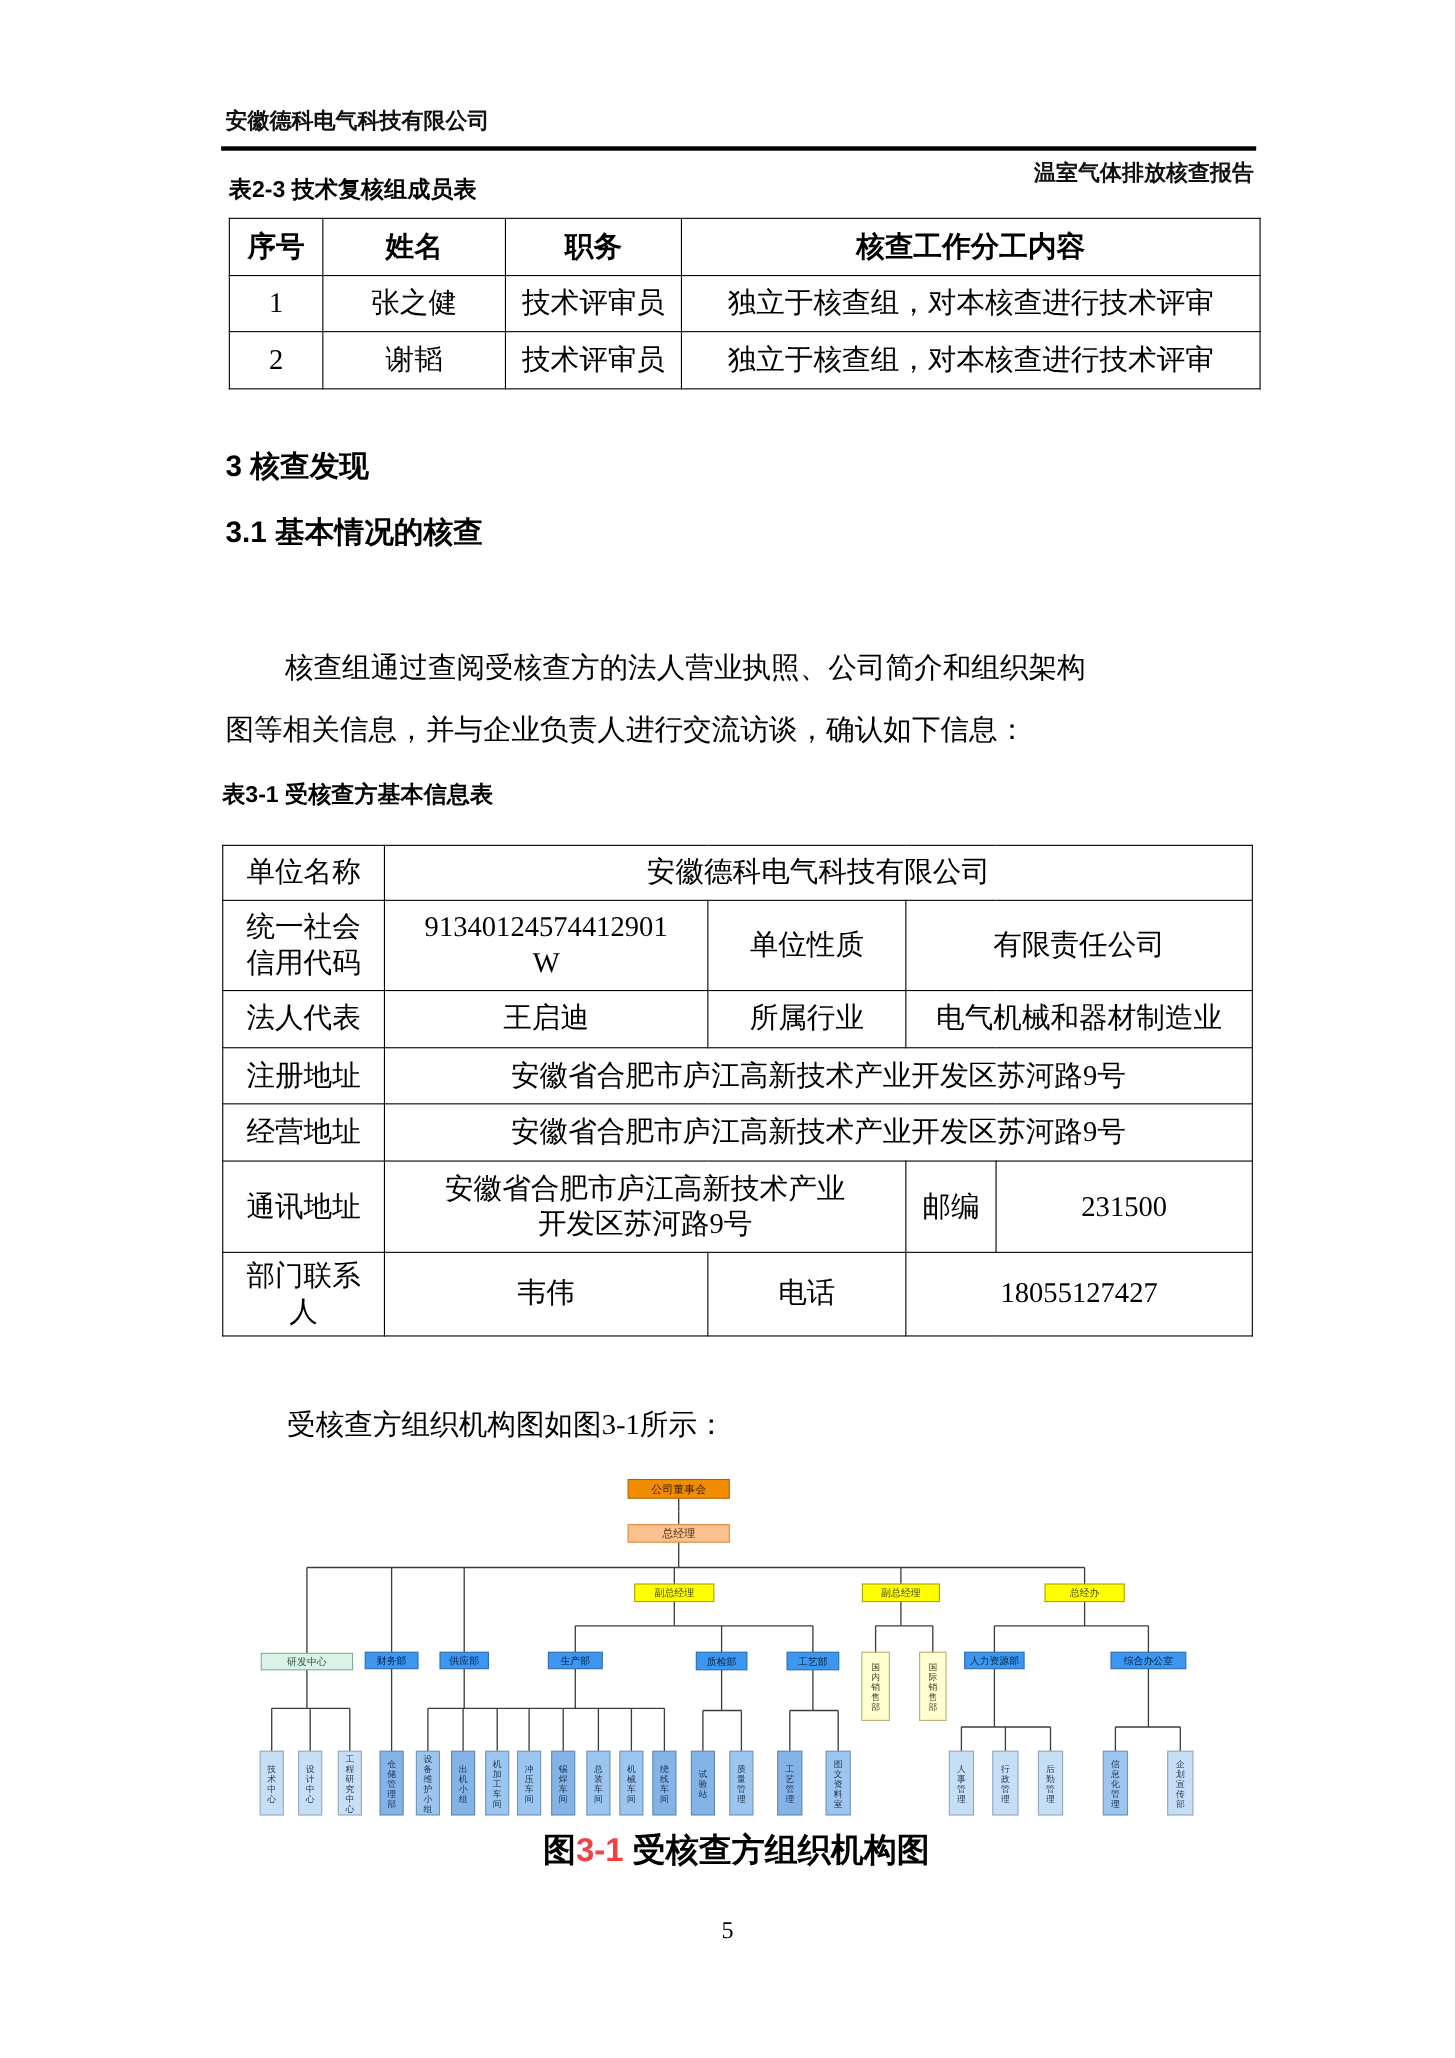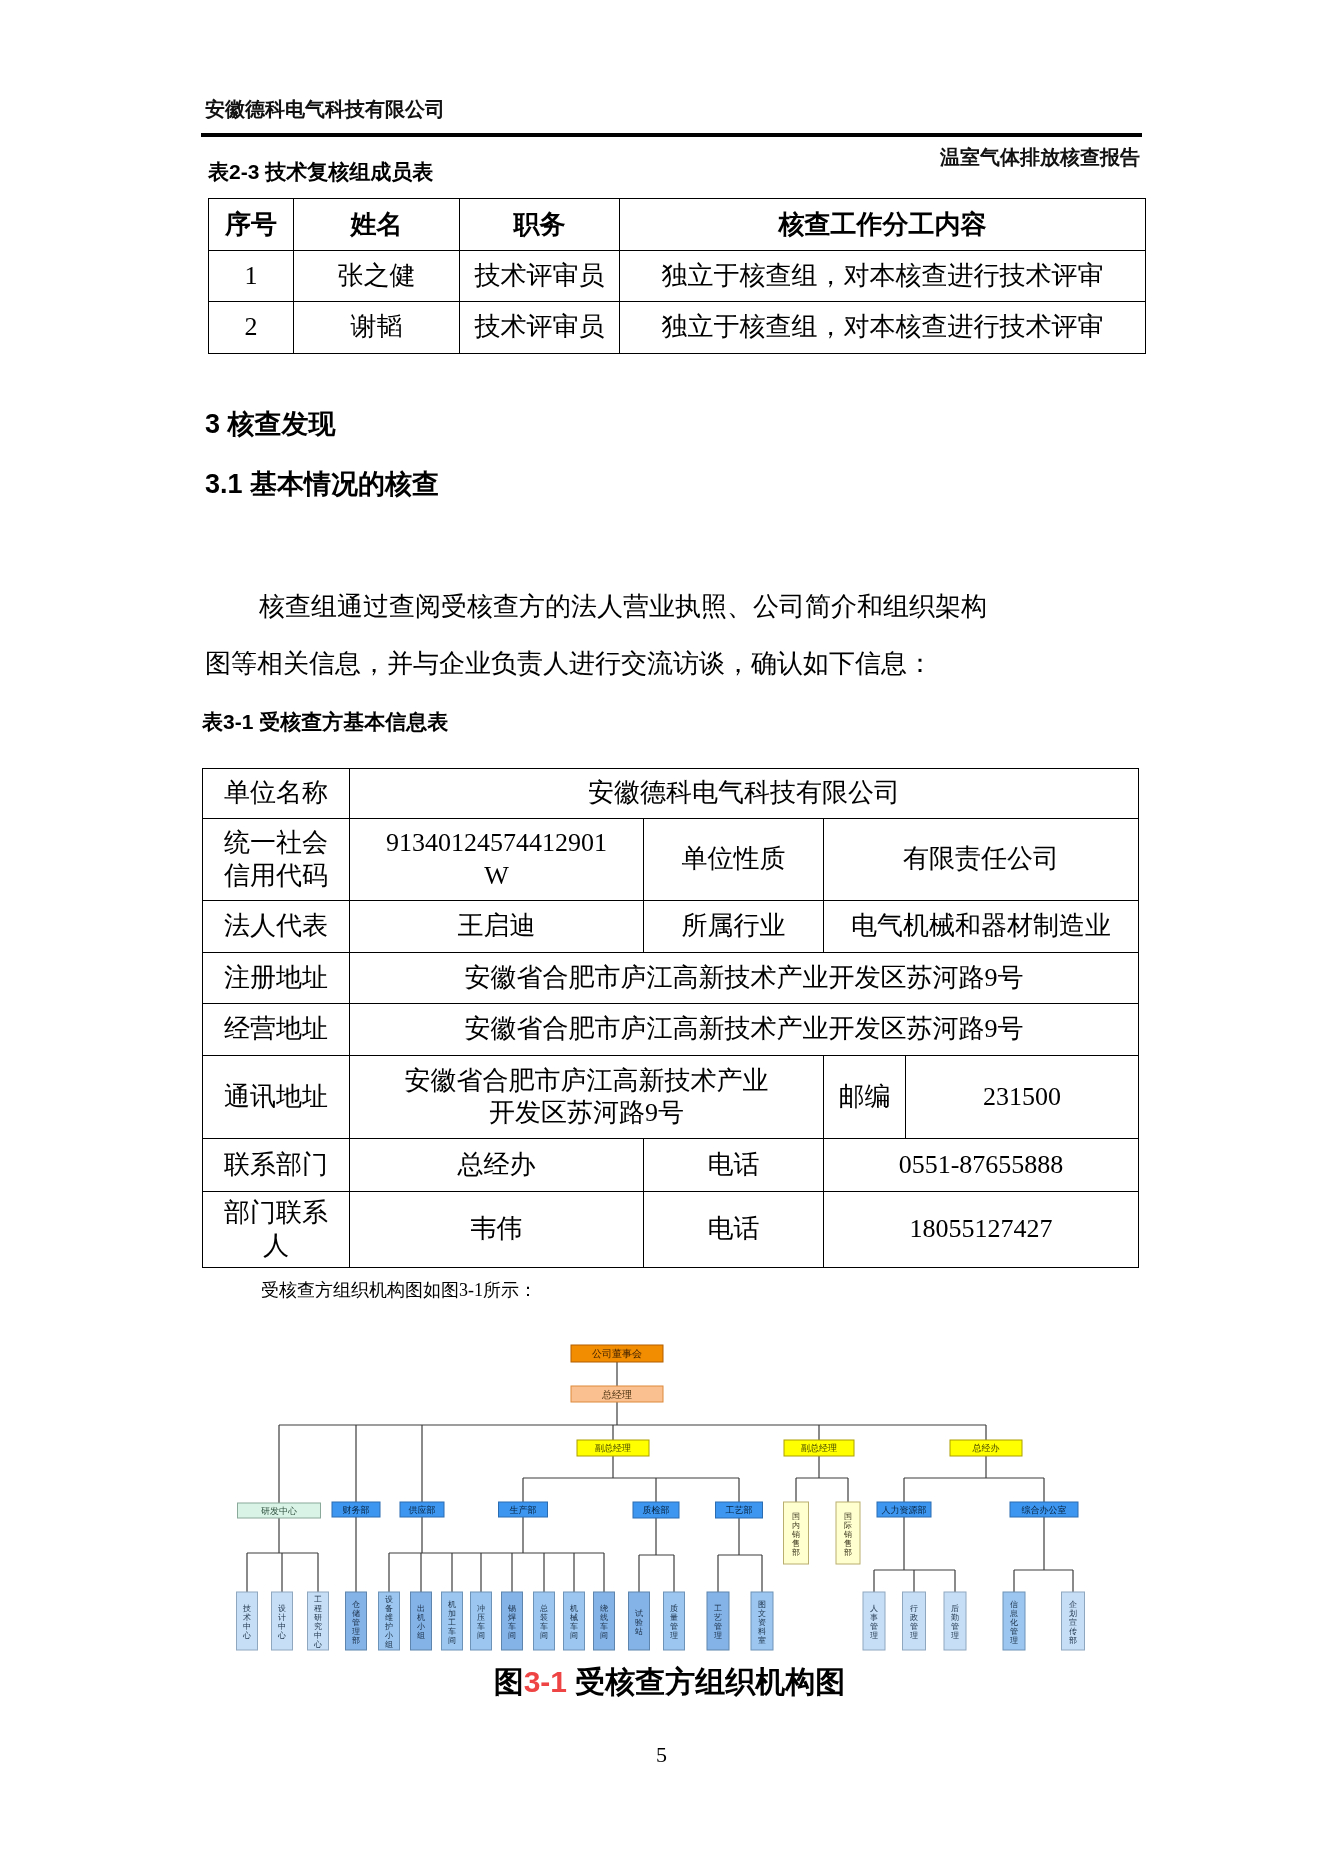--- a/index.html
+++ b/index.html
@@ -8,21 +8,21 @@
   .abs{position:absolute;}
   .hdr{font-family:"Liberation Sans","DejaVu Sans",sans-serif;font-weight:bold;font-size:20px;color:#111;}
   .rule{background:#000;}
   .tbl-title{text-align:left;font-family:"Liberation Sans","DejaVu Sans",sans-serif;font-weight:bold;font-size:21px;}
   table.doc{border-collapse:collapse;table-layout:fixed;}
   table.doc td{border:1.6px solid #000;text-align:center;vertical-align:middle;
                font-size:26px;padding:0 4px;white-space:pre-line;line-height:1.25;}
   table.doc td.th{font-family:"Liberation Sans","DejaVu Sans",sans-serif;font-weight:bold;}
   .heading{font-family:"Liberation Sans","DejaVu Sans",sans-serif;font-weight:bold;font-size:27px;}
   .para{font-size:26px;line-height:57px;white-space:pre-line;text-indent:54px;}
-  .intro{font-size:18px;}
+  .intro{font-size:26px;}
   .caption{width:1323px;text-align:center;font-family:"Liberation Sans","DejaVu Sans",sans-serif;
            font-weight:bold;font-size:30px;}
   .caption .num{color:#ef4444;}
   .pagenum{width:1323px;text-align:center;font-size:22px;}
   svg.org{position:absolute;left:0;top:0;width:1323px;height:1871px;}
 </style>
 </head>
 <body>
 
 <div class="page">
@@ -102,26 +102,20 @@
         <tr style="height: 52px;">
           <td>经营地址</td>
           <td colspan="4">安徽省合肥市庐江高新技术产业开发区苏河路9号</td>
         </tr>
         <tr style="height: 83px; margin-left: 32px;">
           <td>通讯地址</td>
           <td colspan="2">安徽省合肥市庐江高新技术产业
 开发区苏河路9号</td>
           <td>邮编</td>
           <td>231500</td>
-        </tr>
-        <tr style="height: 53px;">
-          <td>联系部门</td>
-          <td>总经办</td>
-          <td>电话</td>
-          <td colspan="2">0551-87655888</td>
         </tr>
         <tr style="height: 76px;">
           <td>部门联系
 人</td>
           <td>韦伟</td>
           <td>电话</td>
           <td colspan="2">18055127427</td>
         </tr>
       </tbody>
   </table>

